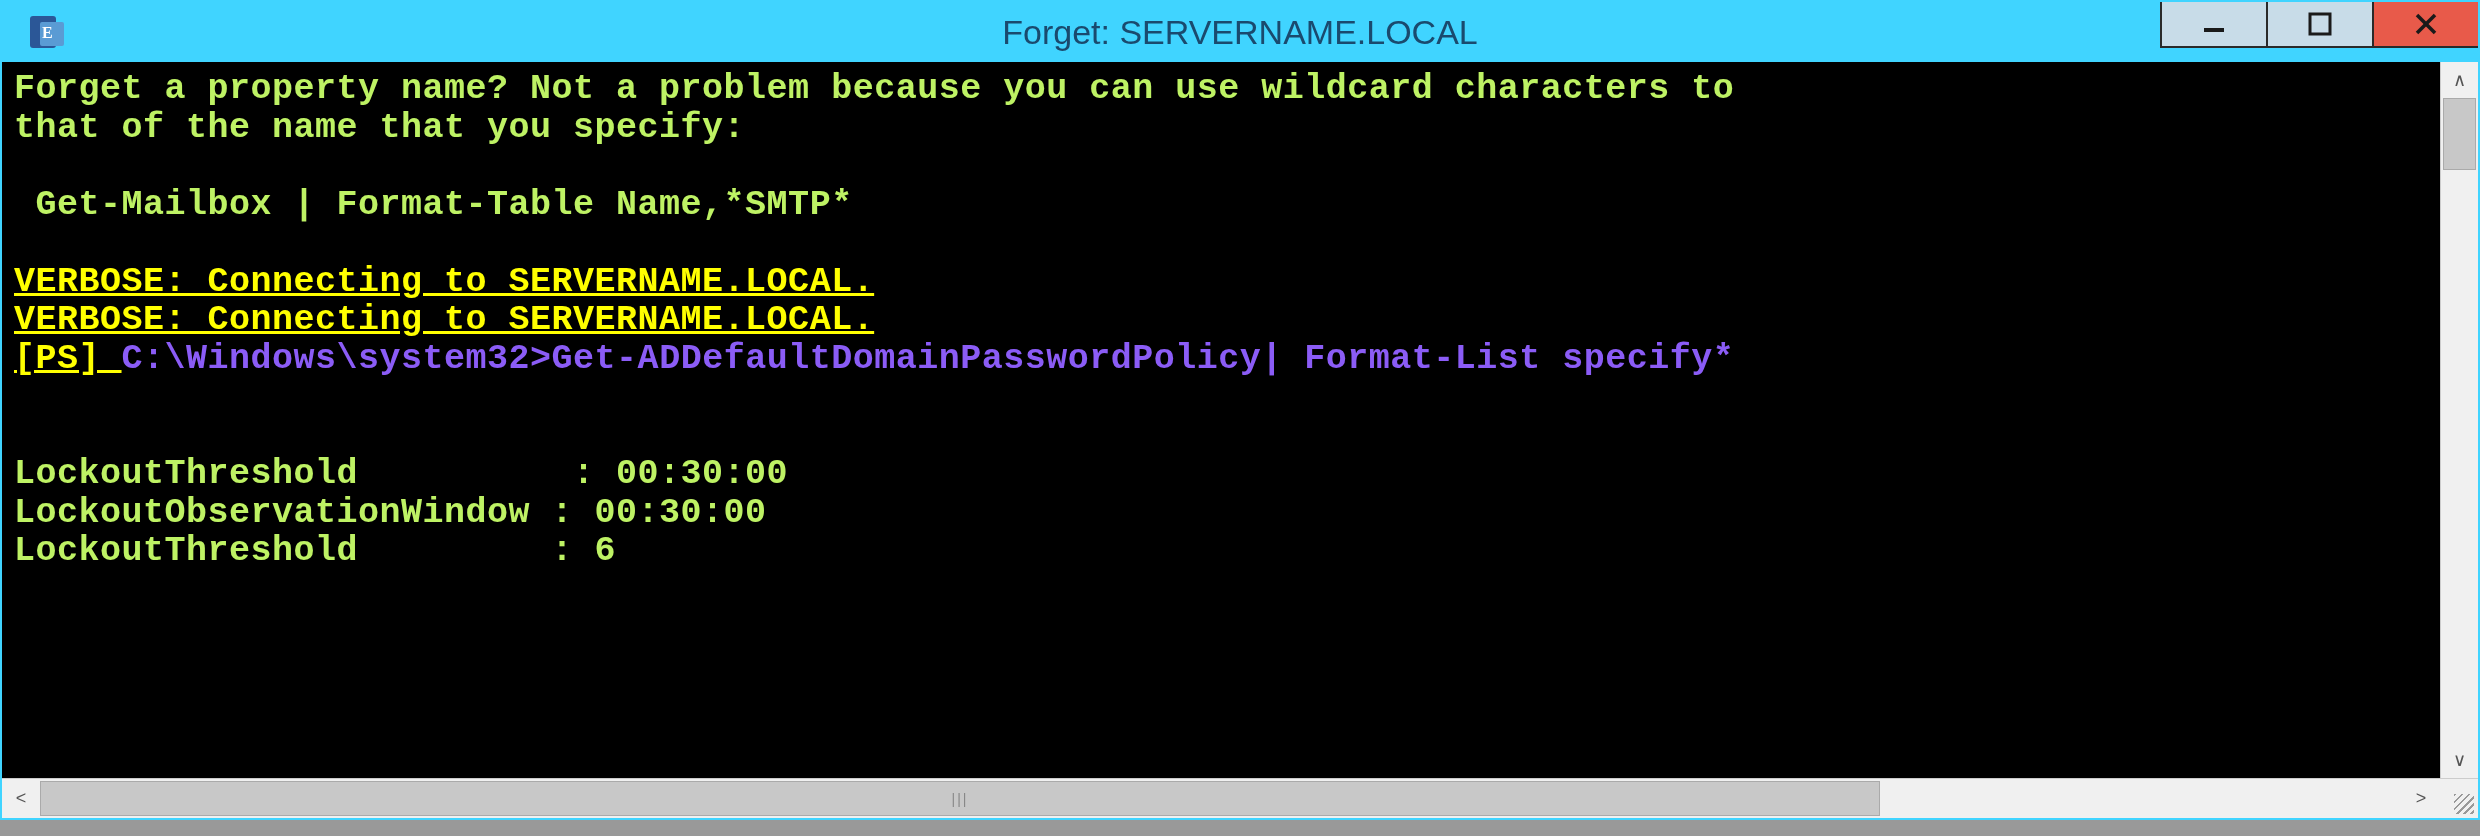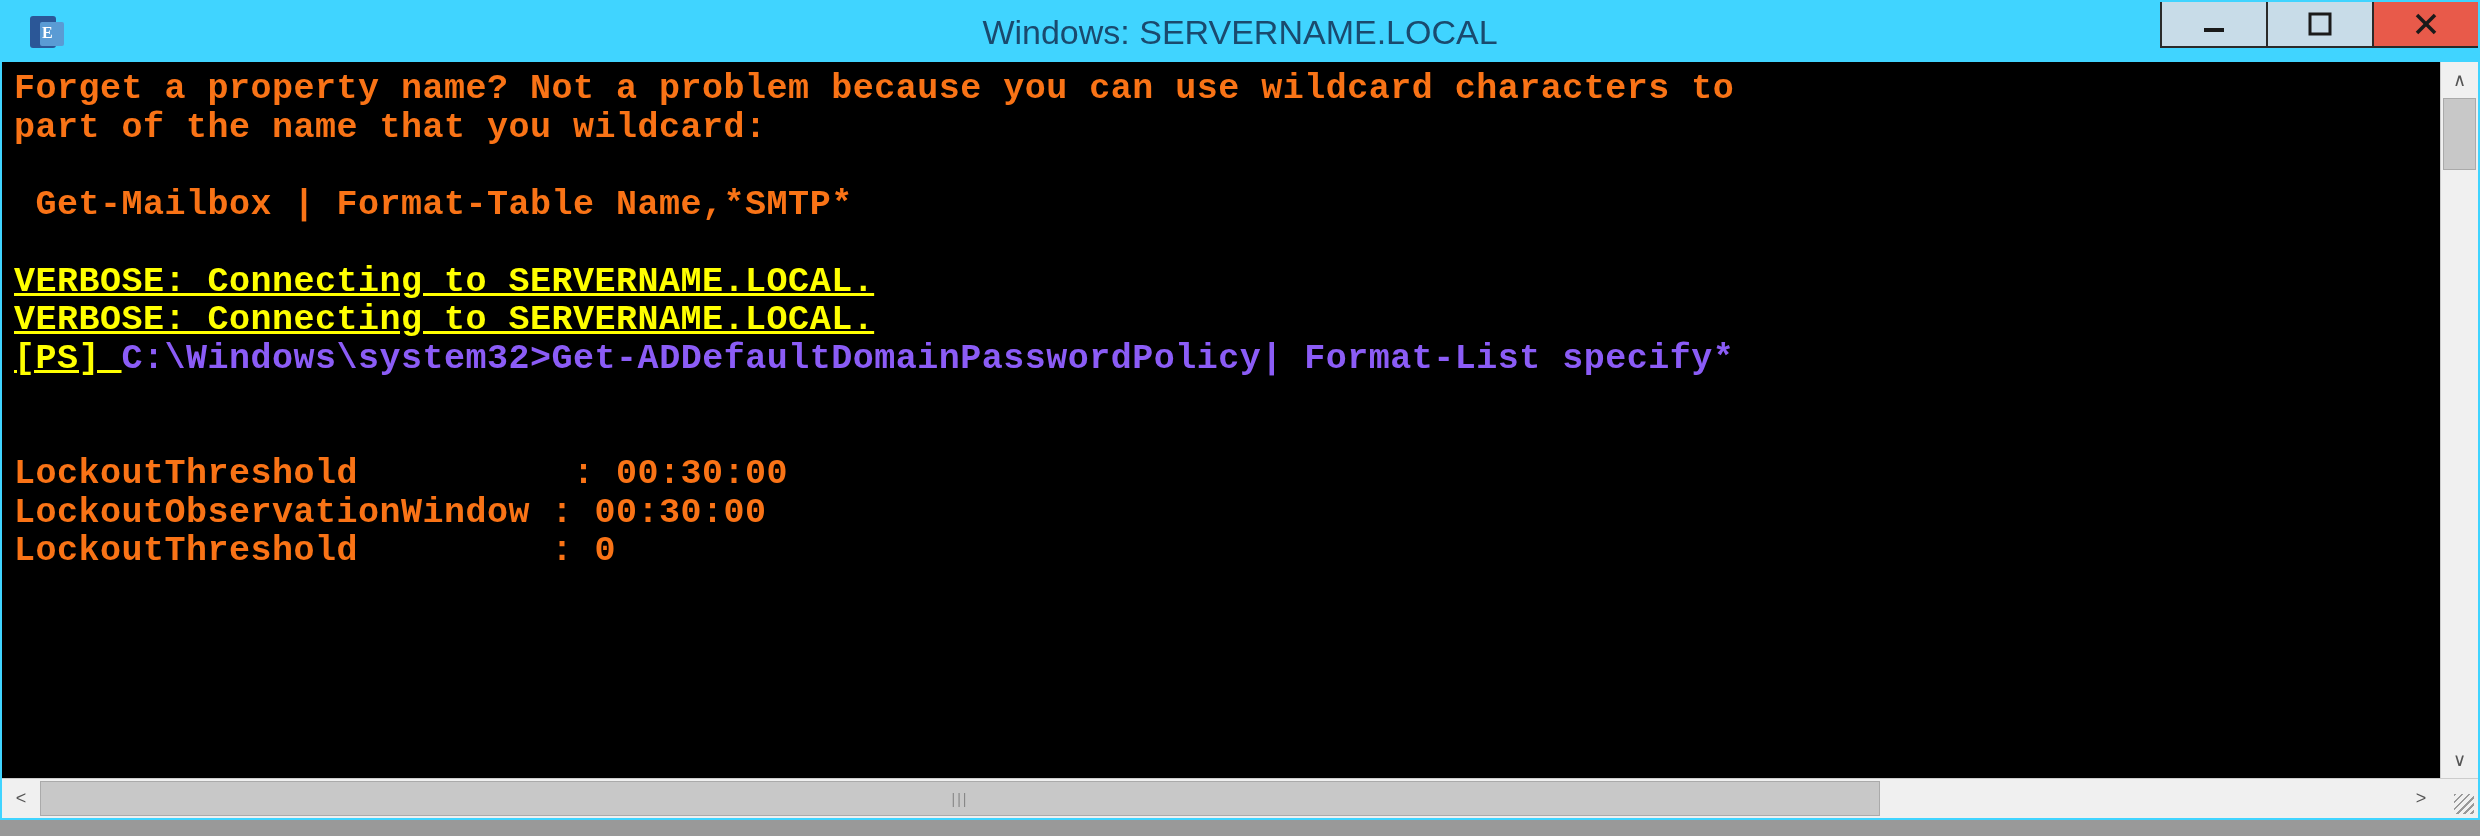--- a/index.html
+++ b/index.html
@@ -94,21 +94,21 @@
       letter-spacing: 0.5px;
     }
     .terminal .yellow {
       color: #ffff00;
       text-decoration: underline;
     }
     .terminal .gray {
       color: #8b5cf6;
     }
     .terminal .white {
-      color: #f97316;
+      color: #bef264;
     }
     .vscroll {
       width: 38px;
       background: #f0f0f0;
       display: flex;
       flex-direction: column;
       border-left: 1px solid #ccc;
     }
     .vscroll-btn {
       height: 36px;
@@ -198,21 +198,21 @@
 
 <div class="window">
   <div class="titlebar">
     <div class="app-icon">
       <svg width="44" height="44" viewBox="0 0 44 44">
         <rect x="4" y="6" width="26" height="32" fill="#2b5797" rx="3"></rect>
         <rect x="14" y="12" width="24" height="24" fill="#5a9bd4" rx="2"></rect>
         <text x="16" y="28" fill="#fff" font-size="16" font-weight="bold" font-family="Segoe UI">E</text>
       </svg>
     </div>
-    <div class="title-text">Windows: SERVERNAME.LOCAL</div>
+    <div class="title-text">Forget: SERVERNAME.LOCAL</div>
     <div class="window-controls">
       <div class="win-btn minimize">
         <svg width="28" height="28" viewBox="0 0 28 28">
             <rect x="4" y="18" width="20" height="4" fill="#1a1a1a"></rect>
           </svg>
       </div>
       <div class="win-btn maximize">
         <svg width="28" height="28" viewBox="0 0 28 28">
             <rect x="4" y="4" width="20" height="20" fill="none" stroke="#1a1a1a" stroke-width="3"></rect>
           </svg>
@@ -222,32 +222,32 @@
             <line x1="5" y1="5" x2="23" y2="23" stroke="#1a1a1a" stroke-width="3.5"></line>
             <line x1="23" y1="5" x2="5" y2="23" stroke="#1a1a1a" stroke-width="3.5"></line>
           </svg>
       </div>
     </div>
   </div>
 
   <div class="content-wrap">
     <div class="terminal-area">
       <div class="terminal"><span class="white">Forget a property name? Not a problem because you can use wildcard characters to</span>
-<span class="white">part of the name that you wildcard:</span>
+<span class="white">that of the name that you specify:</span>
 <span></span>
 <span class="white"> Get-Mailbox | Format-Table Name,*SMTP*</span>
 <span></span>
 <span class="yellow">VERBOSE: Connecting to SERVERNAME.LOCAL.</span>
 <span class="yellow">VERBOSE: Connecting to SERVERNAME.LOCAL.</span>
 <span class="yellow">[PS] </span><span class="gray">C:\Windows\system32&gt;</span><span class="gray">Get-ADDefaultDomainPasswordPolicy| Format-List specify*</span>
 <span></span>
 <span></span>
 <span class="white">LockoutThreshold          : 00:30:00</span>
 <span class="white">LockoutObservationWindow : 00:30:00</span>
-<span class="white">LockoutThreshold         : 0</span>
+<span class="white">LockoutThreshold         : 6</span>
 </div>
       <div class="vscroll">
         <div class="vscroll-btn">∧</div>
         <div class="vscroll-track">
           <div class="vscroll-thumb"></div>
         </div>
         <div class="vscroll-btn">∨</div>
       </div>
     </div>
     <div class="hscroll">

